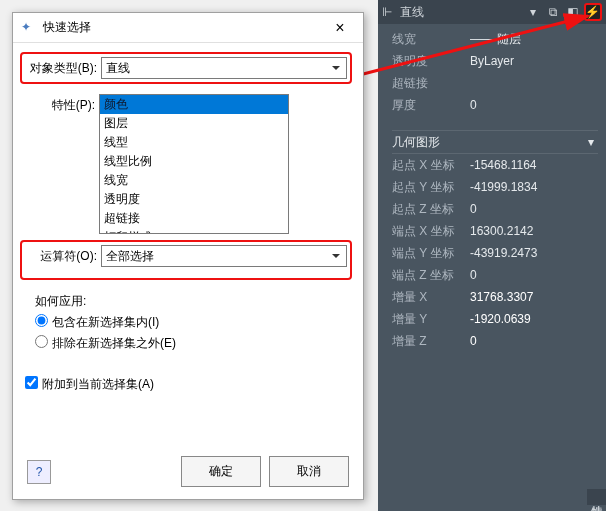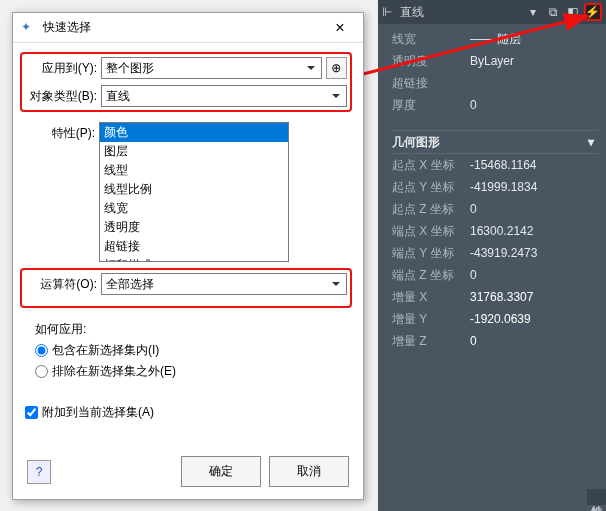--- a/index.html
+++ b/index.html
@@ -12,40 +12,40 @@
 .body{padding:12px 14px 10px 10px}
 .row{display:flex;align-items:flex-start;margin-bottom:6px}
 .label{width:76px;text-align:right;padding-right:4px;padding-top:3px}
 .ctrl{flex:1}
 .sel{width:100%;height:22px;border:1px solid #7a7a7a;background:#fff;padding:0 18px 0 4px;position:relative;display:flex;align-items:center}
 .sel::after{content:"";position:absolute;right:6px;top:8px;border:4px solid transparent;border-top-color:#333}
 .boxred{border:2px solid #e11;border-radius:4px;padding:3px;margin:-3px}
 .iconbtn{width:24px;height:22px;border:1px solid #999;margin-left:4px;display:flex;align-items:center;justify-content:center;background:#f5f5f5}
 .listbox{width:190px;height:140px;border:1px solid #7a7a7a;background:#fff;overflow-y:scroll}
 .listbox .item{padding:1px 4px;white-space:nowrap}
-.listbox .item.sel-item{background:#0078d7;color:#ffffff}
+.listbox .item.sel-item{background:#0078d7;color:#0f172a}
 .howto{margin-top:16px;margin-left:12px}
-.radio,.check{display:flex;align-items:center;margin:4px 0}
+.radio,.check{display:flex;align-items:flex-start;margin:4px 0}
 .radio input,.check input{margin-right:4px}
 .btnrow{position:absolute;bottom:12px;right:14px;left:14px;display:flex;align-items:center}
 .helpbtn{width:24px;height:24px;border:1px solid #999;background:#eef;display:flex;align-items:center;justify-content:center;color:#2255aa;margin-right:auto}
 .btn{width:80px;height:31px;border:1px solid #888;background:#f5f5f5;margin-left:8px;display:flex;align-items:center;justify-content:center}
 .panel{position:absolute;right:0;top:0;width:228px;height:511px;background:#495560;color:#d0d5da}
 .panel-head{height:24px;display:flex;align-items:center;background:#3a444e;padding:0 4px}
 .pin{width:14px;padding-right:4px}
 .ph-title{flex:1;padding-left:4px}
 .ph-icons{display:flex;gap:2px}
 .ph-ic{width:18px;height:18px;display:flex;align-items:center;justify-content:center;border:1px solid transparent}
 .ph-ic.hi{border:2px solid #e11;border-radius:3px;background:#222}
 .panel-body{padding:4px 8px 8px 14px}
 .prow{display:flex;height:22px;align-items:center}
 .plabel{width:72px;color:#aeb7c0}
 .pval{flex:1;color:#e5e9ec;padding-left:6px}
 .pval.dim{color:#ffffff}
-.psection{margin-top:14px;font-weight:700;color:#e5e9ec;display:flex;align-items:center;border-top:1px solid #5c6771;border-bottom:1px solid #5c6771;height:24px}
+.psection{margin-top:14px;font-weight:400;color:#e5e9ec;display:flex;align-items:center;border-top:1px solid #5c6771;border-bottom:1px solid #5c6771;height:24px}
 .psection .chev{margin-left:auto;margin-right:4px}
 .arrow{position:absolute;pointer-events:none}
 .side-tab{position:absolute;right:0;bottom:6px;writing-mode:vertical-rl;background:#3a444e;color:#cfd5da;padding:8px 2px;font-size:11px}
 input[type=radio],input[type=checkbox]{width:13px;height:13px}
 </style>
 </head>
 <body>
 
 <div class="panel">
   <div class="panel-head">
@@ -134,29 +134,20 @@
 
 <div class="dialog">
   <div class="titlebar">
     <span class="icon">✦</span>
     <span class="title">快速选择</span>
     <span class="close">×</span>
   </div>
   <div class="body">
 
     <div class="boxred" style="margin-bottom:10px">
-      <div class="row">
-        <div class="label">应用到(Y):</div>
-        <div class="ctrl" style="display:flex">
-          <div class="sel">
-              <span>整个图形</span>
-            </div>
-          <div class="iconbtn">⊕</div>
-        </div>
-      </div>
       <div class="row" style="margin-bottom:0">
         <div class="label">对象类型(B):</div>
         <div class="ctrl">
             <div class="sel">
               <span>直线</span>
             </div>
           </div>
       </div>
     </div>
 

